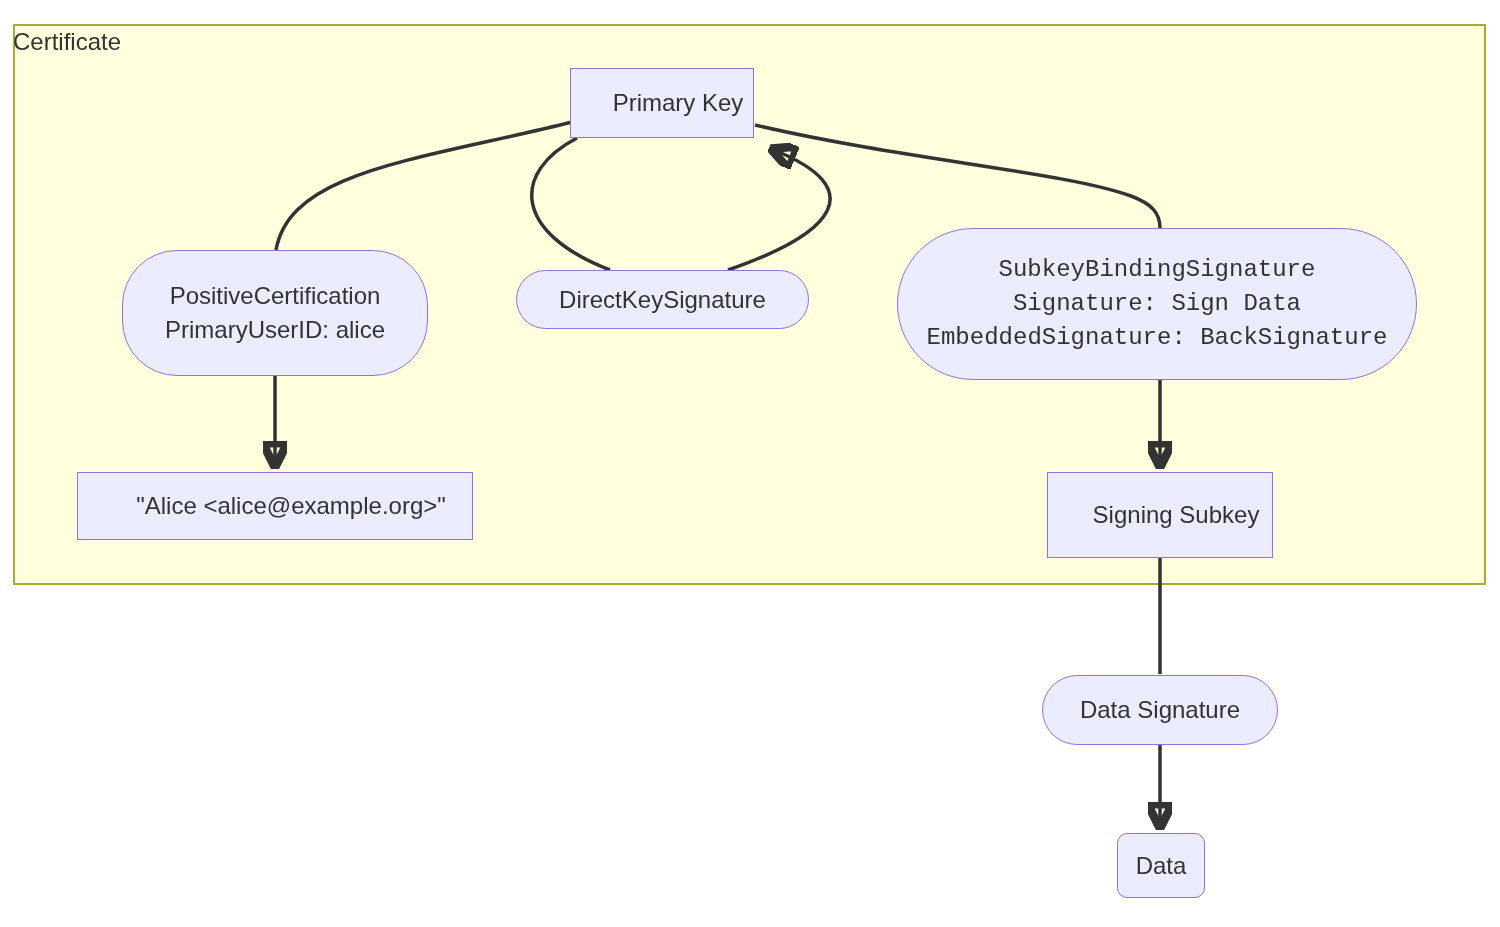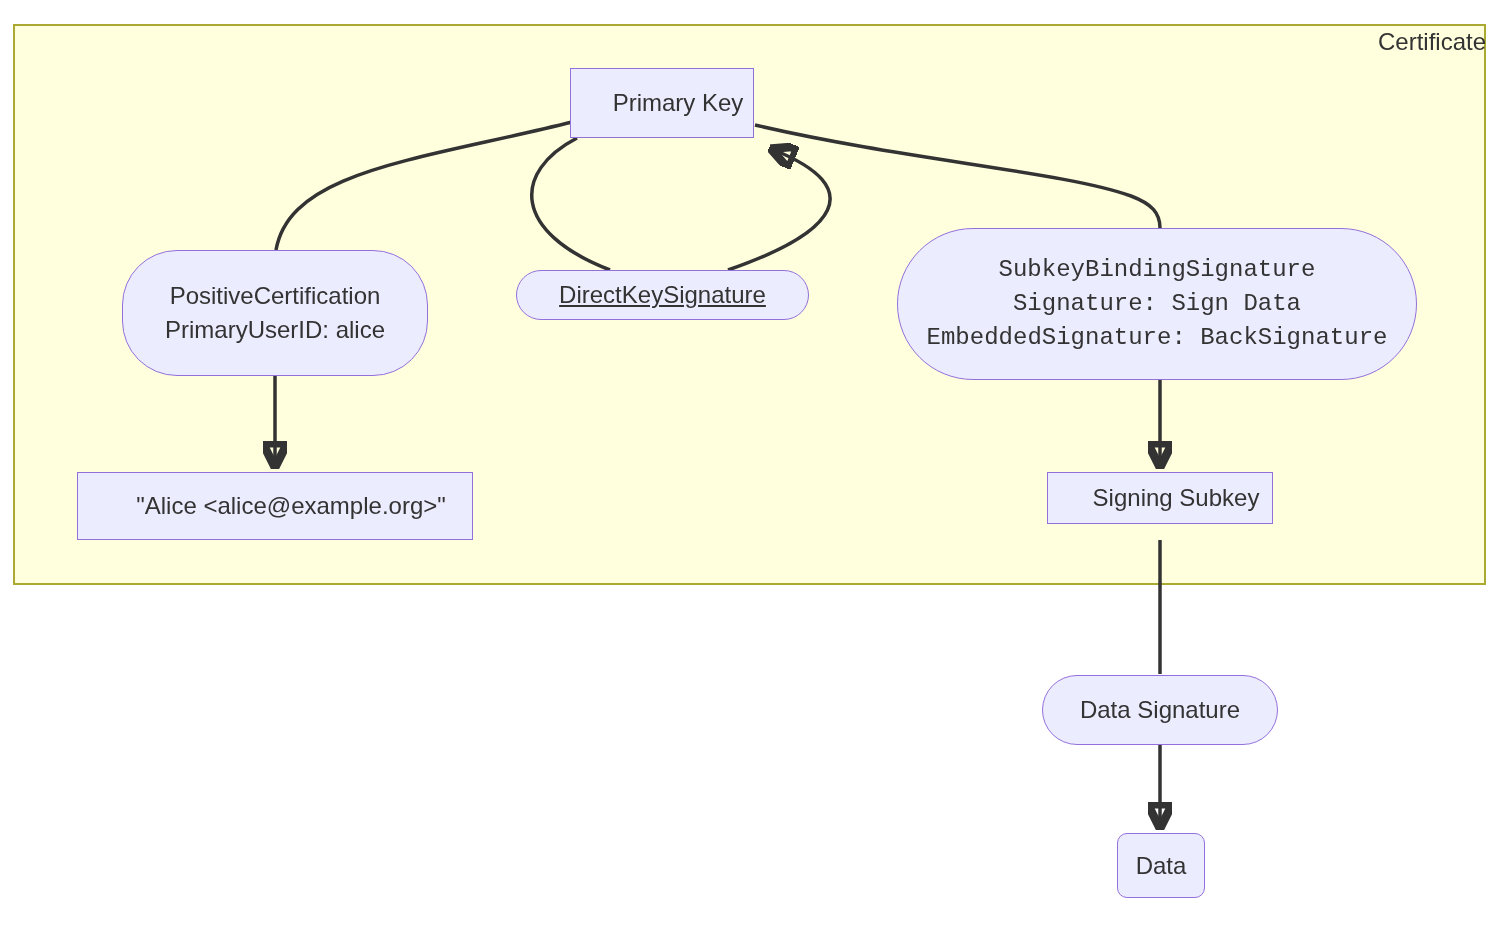--- a/index.html
+++ b/index.html
@@ -23,21 +23,21 @@
   .cluster{
     position:absolute;
     left:13px;top:24px;width:1473px;height:561px;
     background:var(--cluster-fill);
     border:2px solid var(--cluster-border);
     z-index:0;
   }
   .cluster-title{
     position:absolute;
     left:13px;top:28px;width:1473px;
-    text-align:right;
+    text-align:left;
     font-size:24px;
     color:var(--text);
     z-index:1;
   }
   .edges{
     position:absolute;left:0;top:0;width:1500px;height:927px;
     z-index:2;
   }
   .edges path{fill:none;stroke:var(--edge);stroke-width:3.5px;}
   .node{
@@ -53,24 +53,24 @@
     white-space:nowrap;
   }
   .rect{border-radius:0;padding-left:32px;}
   .stadium-sm{border-radius:35px;}
   .stadium-md{border-radius:55px;}
   .stadium-lg{border-radius:76px;font-family:Liberation Mono, monospace;}
   .rounded{border-radius:10px;}
 
   .n-primary-key{left:570px;top:68px;width:184px;height:70px;}
   .n-positive-cert{left:122px;top:250px;width:306px;height:126px;}
-  .n-direct-key-sig{left:516px;top:270px;width:293px;height:50px;text-decoration:underline;}
+  .n-direct-key-sig{left:516px;top:270px;width:293px;height:59px;}
   .n-subkey-binding{left:897px;top:228px;width:520px;height:152px;}
   .n-user-id{left:77px;top:472px;width:396px;height:68px;}
-  .n-signing-subkey{left:1047px;top:472px;width:226px;height:52px;}
+  .n-signing-subkey{left:1047px;top:472px;width:226px;height:86px;}
   .n-data-signature{left:1042px;top:675px;width:236px;height:70px;}
   .n-data{left:1117px;top:833px;width:88px;height:65px;}
 </style>
 </head>
 <body>
 
 <div class="canvas">
 
   <div class="cluster"></div>
   <div class="cluster-title">Certificate</div>

